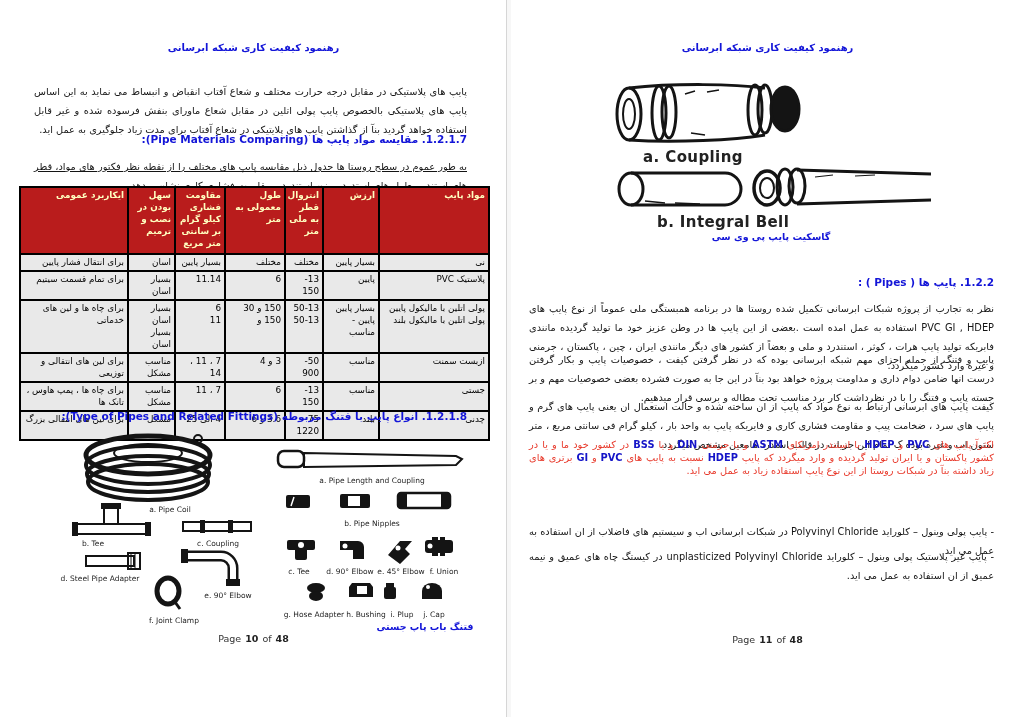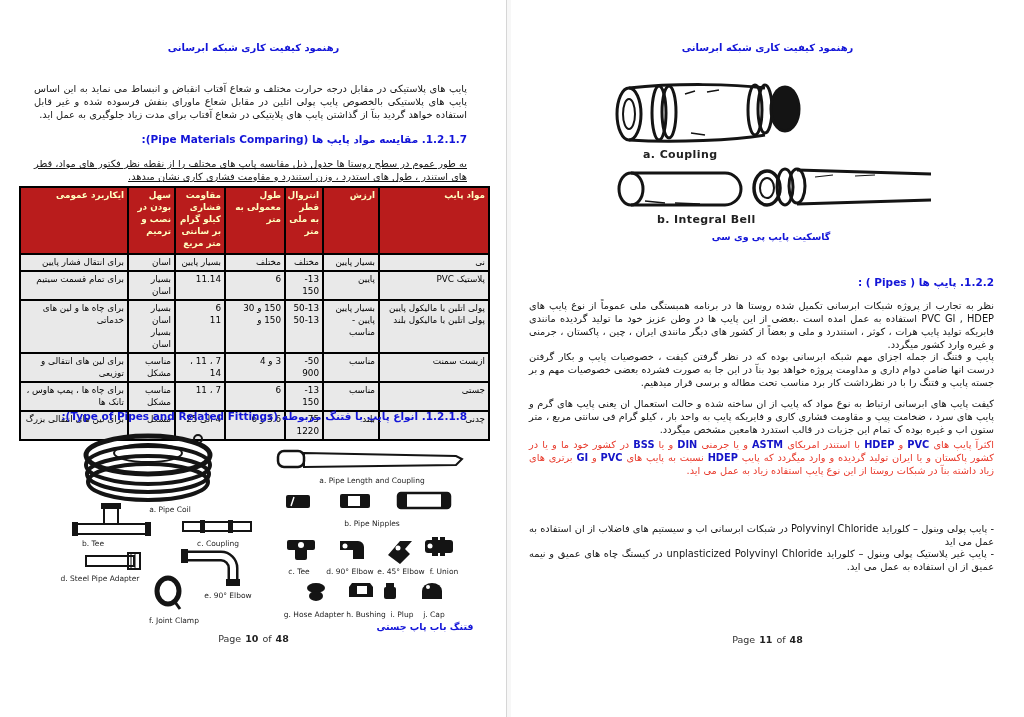--- a/index.html
+++ b/index.html
@@ -7,37 +7,37 @@
          font-family:"DejaVu Sans",sans-serif;color:#111;}
   .page{position:absolute;top:0;height:717px;background:#fff;}
   #page-left{left:0;width:507px;}
   #page-right{left:511px;width:513px;}
   .page-divider{position:absolute;left:506px;top:0;width:5px;height:717px;
                 border-left:1px solid #d6d6d6;border-right:1px solid #d6d6d6;background:#f7f7f7;}
   .abs{position:absolute;}
   .doc-title{top:42px;left:0;right:0;text-align:center;color:#1315d8;font-weight:bold;
              font-size:10px;direction:rtl;}
   .heading{color:#1315d8;font-weight:bold;font-size:10.5px;text-align:right;direction:rtl;}
-  .body-text{font-size:9.8px;line-height:13px;text-align:justify;direction:rtl;color:#141414;}
+  .body-text{font-size:9.8px;line-height:19px;text-align:justify;direction:rtl;color:#141414;}
   .blue-caption{color:#1315d8;font-weight:bold;font-size:9.5px;text-align:center;direction:rtl;}
   .footer{left:0;right:0;text-align:center;font-size:9.5px;color:#333;}
   .footer b{color:#222;}
   .footer span,.footer b{margin:0 2px;}
 
   table.cmp{border-collapse:collapse;table-layout:fixed;width:469px;direction:rtl;}
   table.cmp th,table.cmp td{border:2px solid #000;vertical-align:top;padding:1px 3px 2px 3px;
                             white-space:pre-line;line-height:12px;}
   table.cmp th{background:#b91c1c;color:#ffffc0;font-weight:bold;font-size:8.8px;
                text-align:right;height:62px;}
   table.cmp td{background:#e9e9e9;color:#000;font-size:8.8px;text-align:right;}
 
   .red-para{font-size:9.8px;line-height:13px;text-align:justify;direction:rtl;}
   .seg-r{color:#e8392b;}
   .seg-b{color:#1414c8;font-weight:bold;}
-  .fig-label{font-size:11px;font-weight:bold;color:#222;letter-spacing:.4px;}
+  .fig-label{font-size:15px;font-weight:bold;color:#222;letter-spacing:.4px;}
   svg text{font-family:"DejaVu Sans",sans-serif;fill:#1d1d1d;font-size:7.5px;}
 </style>
 </head>
 <body>
 
 <div class="sheet">
 
   <div class="page" id="page-left">
 
     <div class="abs doc-title">رهنمود کیفیت کاری شبکه ابرسانی</div>

